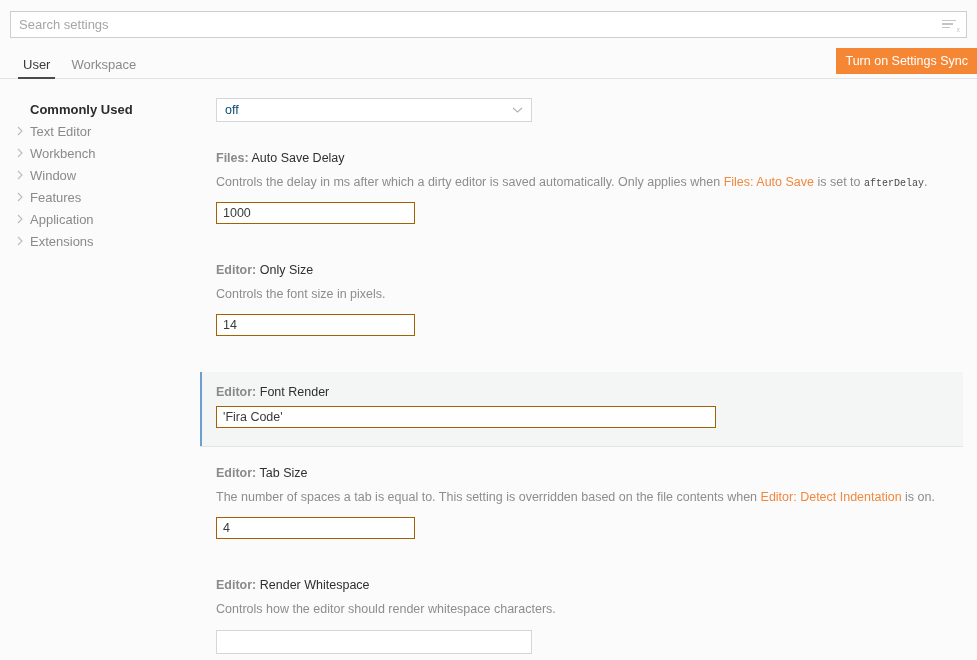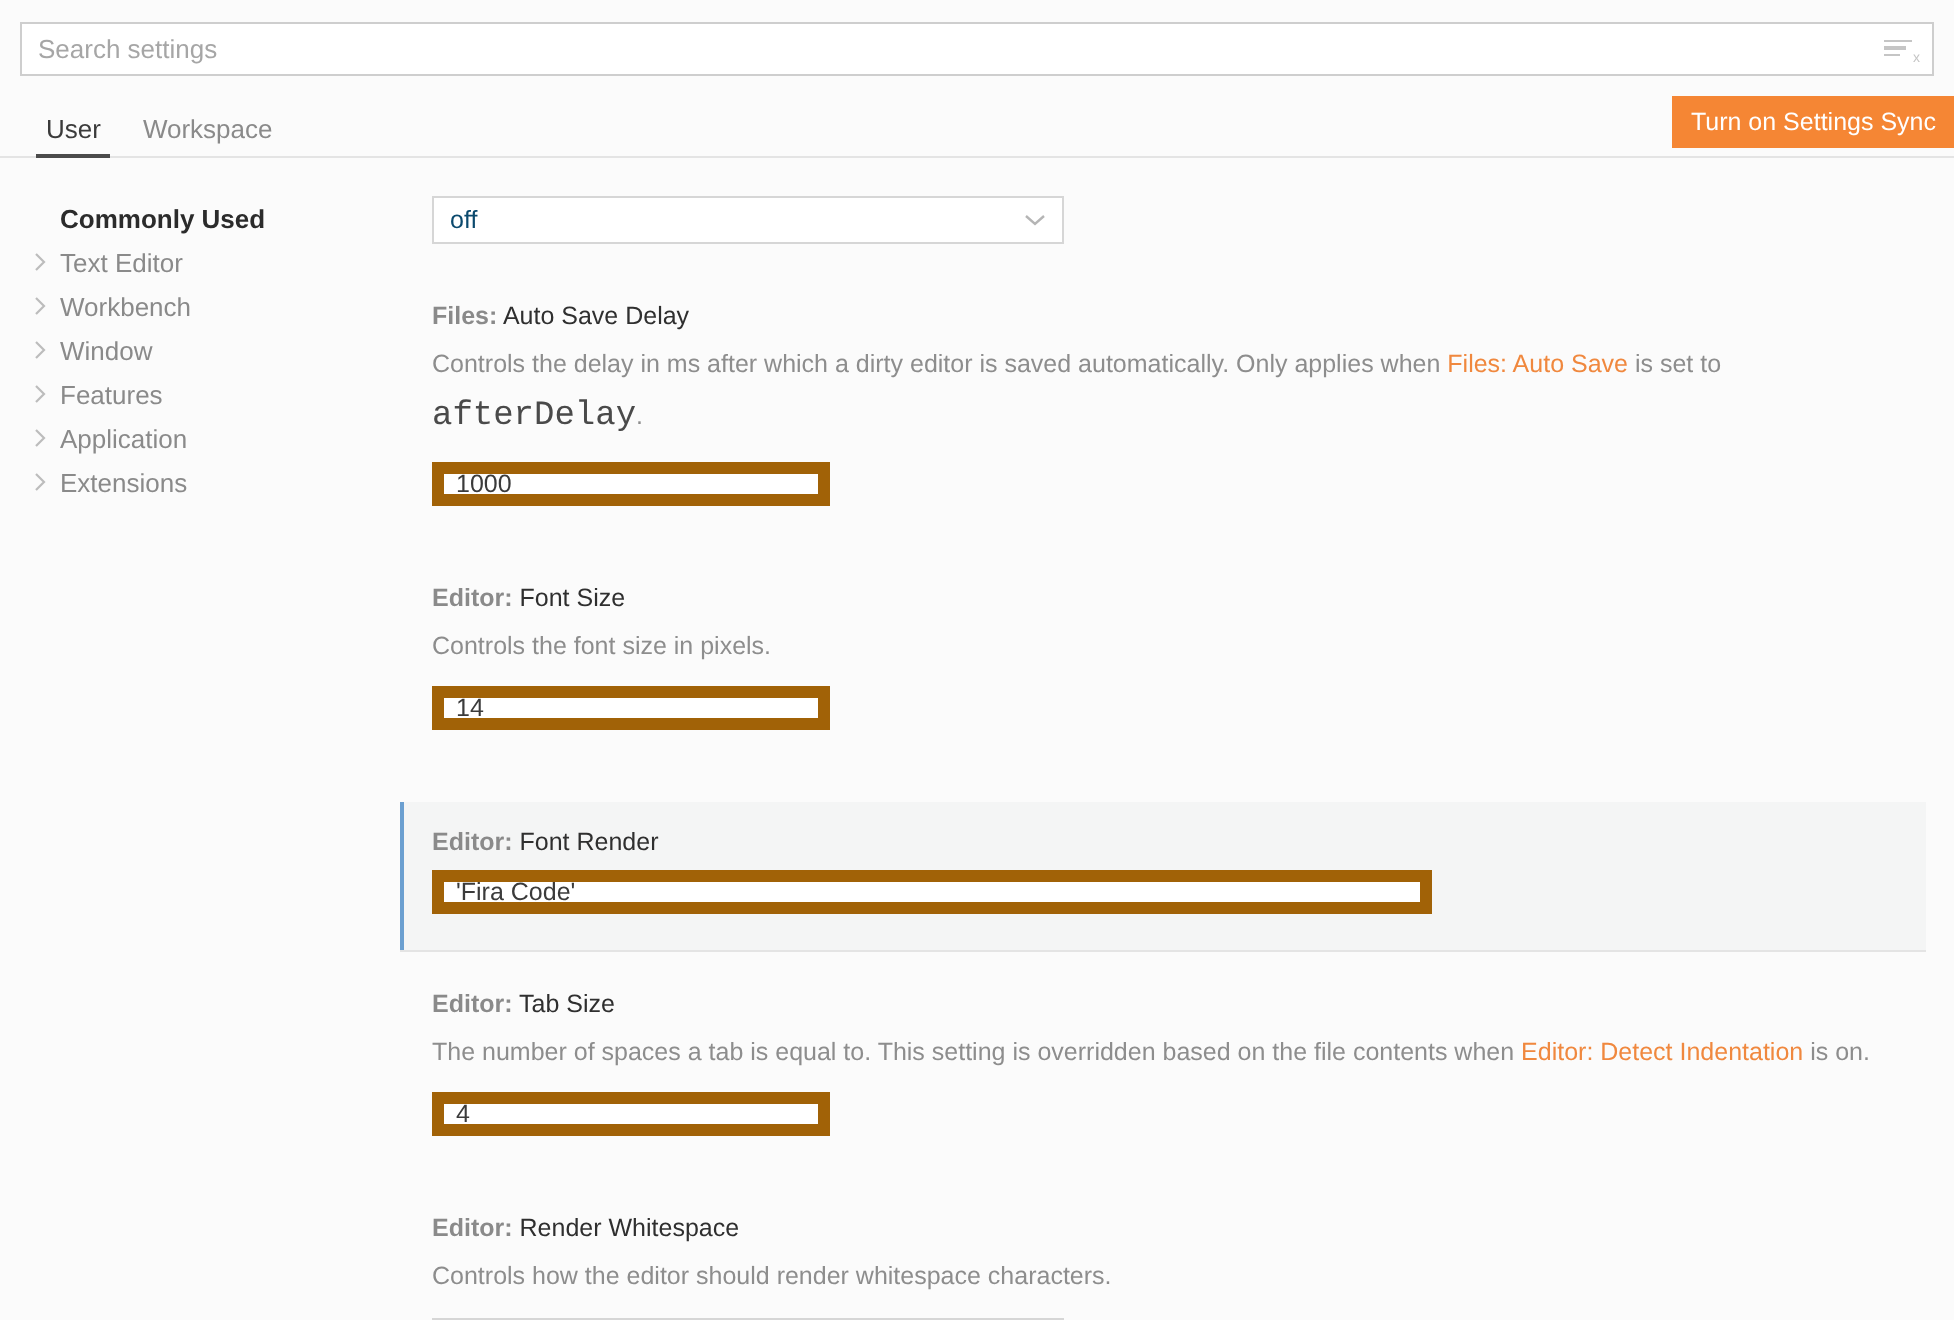--- a/index.html
+++ b/index.html
@@ -150,28 +150,28 @@
   .setting-desc {
     font-size: 12.5px;
     color: #8d8d8d;
     line-height: 1.72;
     max-width: 740px;
     margin-bottom: 8px;
   }
   .setting-desc .link { color: #f0883e; cursor: pointer; }
   .setting-desc .code {
     font-family: "Liberation Mono", monospace;
-    font-size: 17px;
+    font-size: 10px;
     color: #4a4a4a;
   }
 
   .text-input {
     display: block;
     height: 22px;
-    border: 6px solid #a16207;
+    border: 1px solid #a16207;
     background: #ffffff;
     font-family: "Liberation Sans", sans-serif;
     font-size: 12.5px;
     color: #3b3b3b;
     padding: 0 6px;
     outline: none;
   }
   .text-input.w-small { width: 199px; }
   .text-input.w-wide { width: 500px; }
 
@@ -314,21 +314,21 @@
       </div>
       <div class="setting-desc">
         <span>Controls the delay in ms after which a dirty editor is saved automatically. Only applies when </span><span class="link">Files: Auto Save</span><span> is set to </span><span class="code">afterDelay</span><span>.</span>
       </div>
       <input class="text-input w-small" type="text" value="1000" style="">
     </div>
 
     <div class="setting-row" style="padding-top:24px;">
       <div class="setting-title">
         <span class="setting-cat">Editor:</span>
-        <span class="setting-name">Font Size</span>
+        <span class="setting-name">Only Size</span>
       </div>
       <div class="setting-desc">Controls the font size in pixels.</div>
       <input class="text-input w-small" type="text" value="14" style="">
     </div>
 
     <div class="setting-row focused" style="margin-top:22px;">
 
       <div class="setting-title">
         <span class="setting-cat">Editor:</span>
         <span class="setting-name">Font Render</span>

